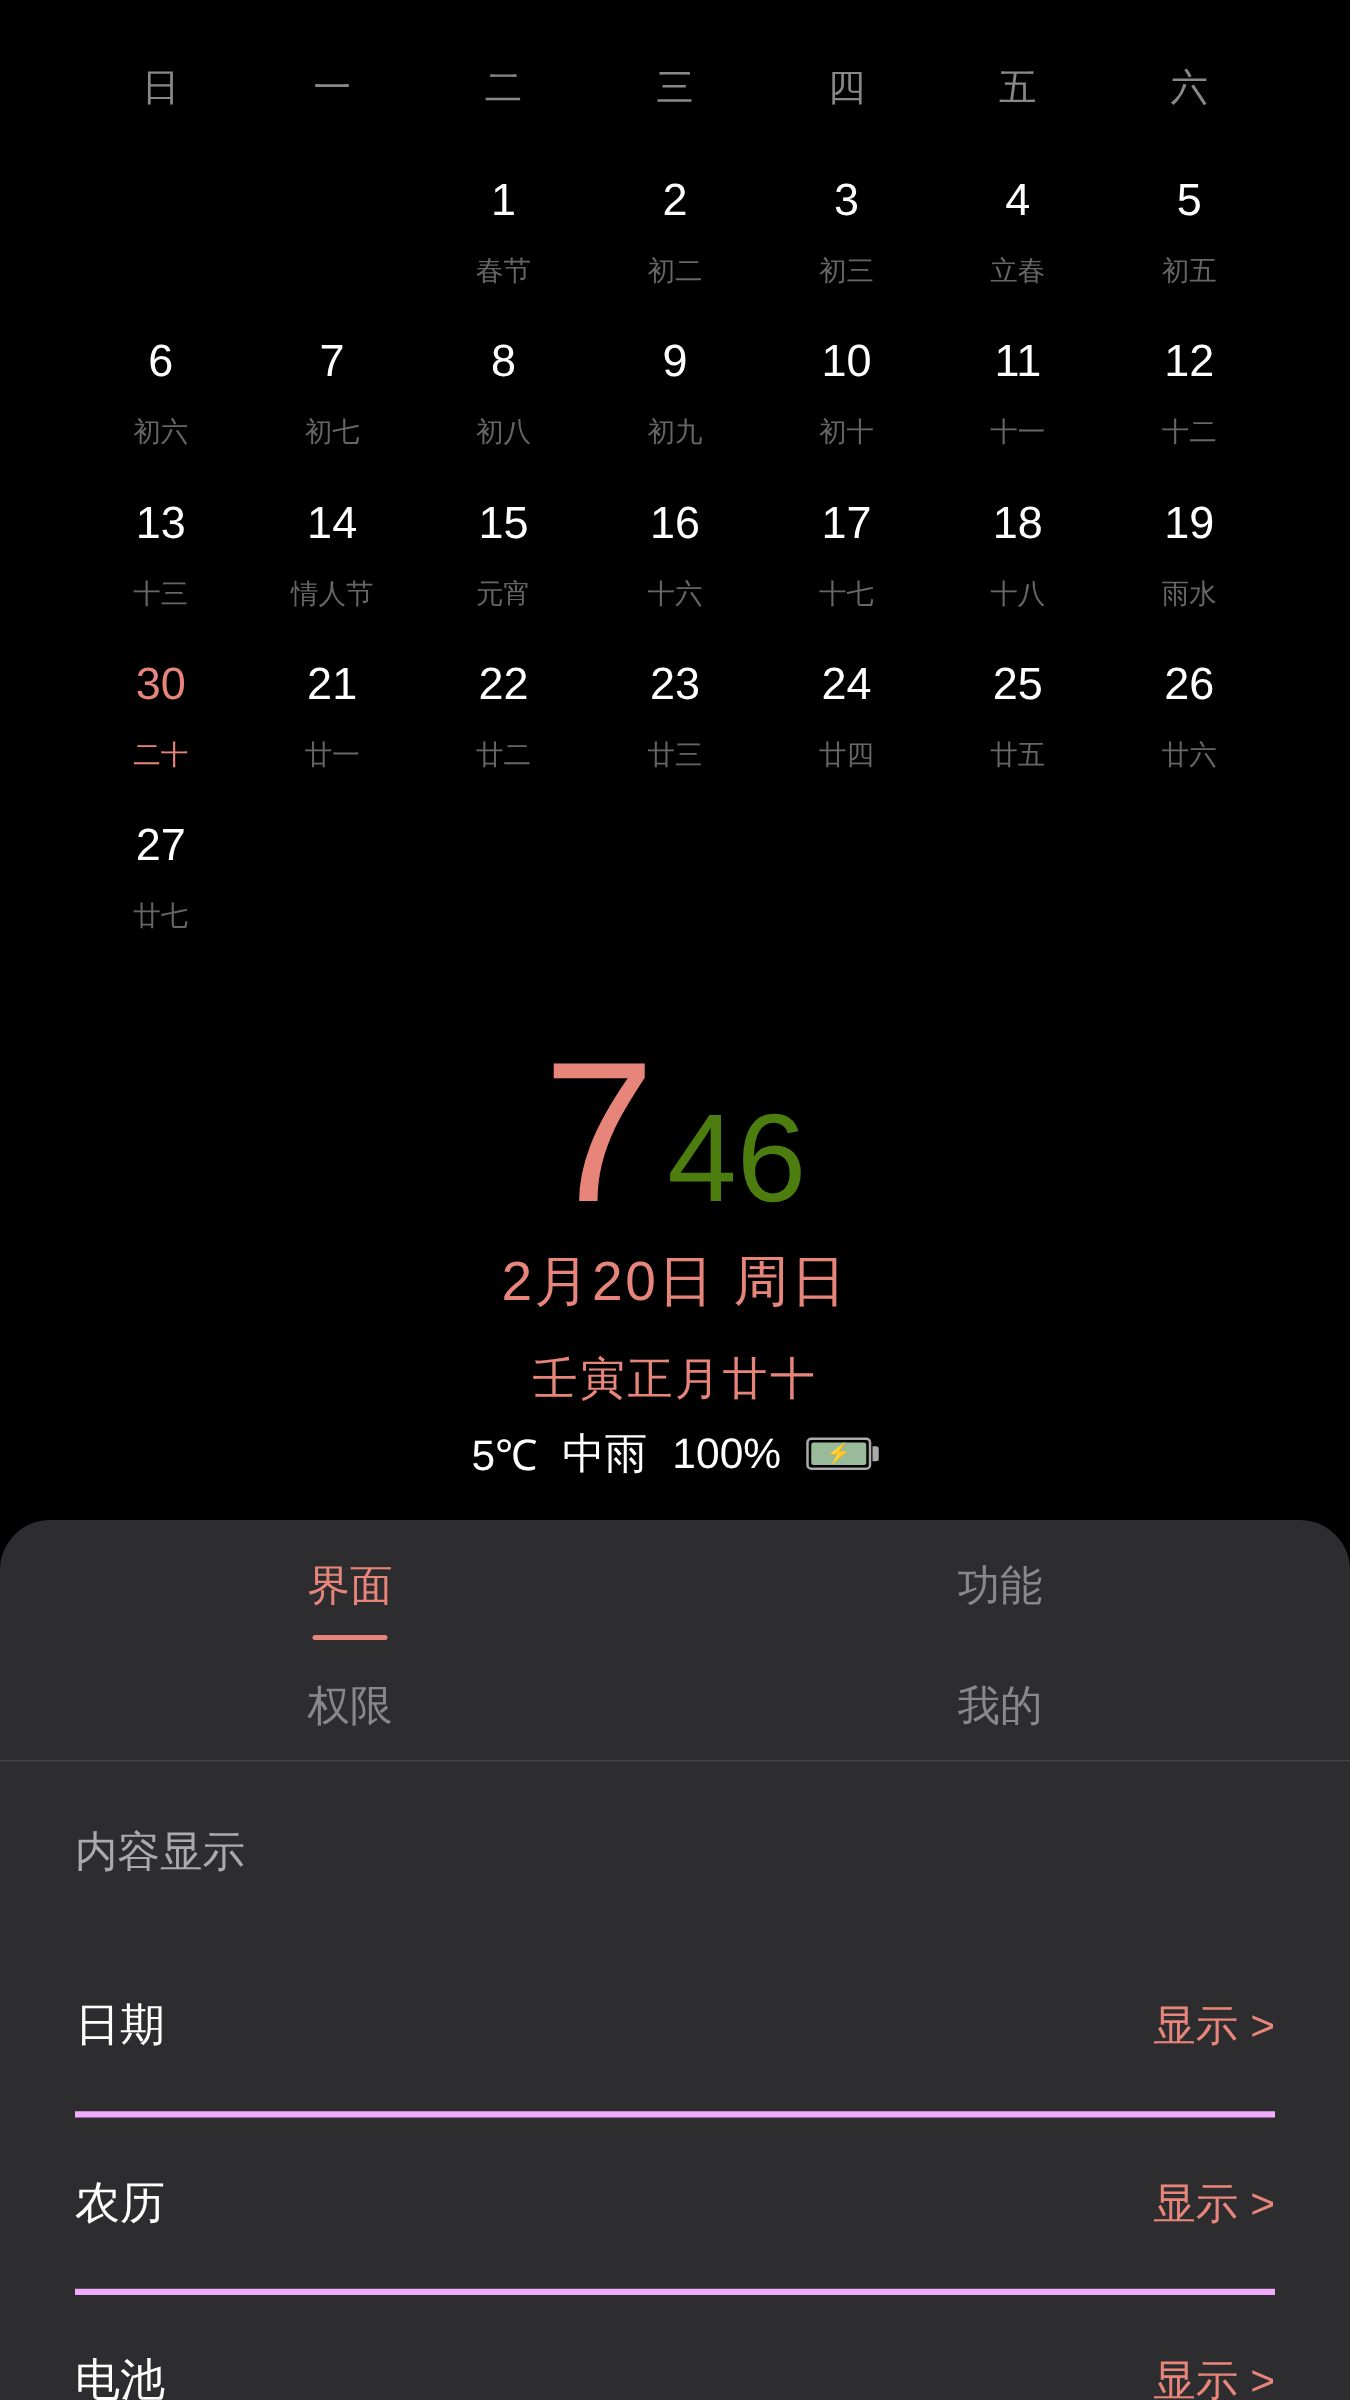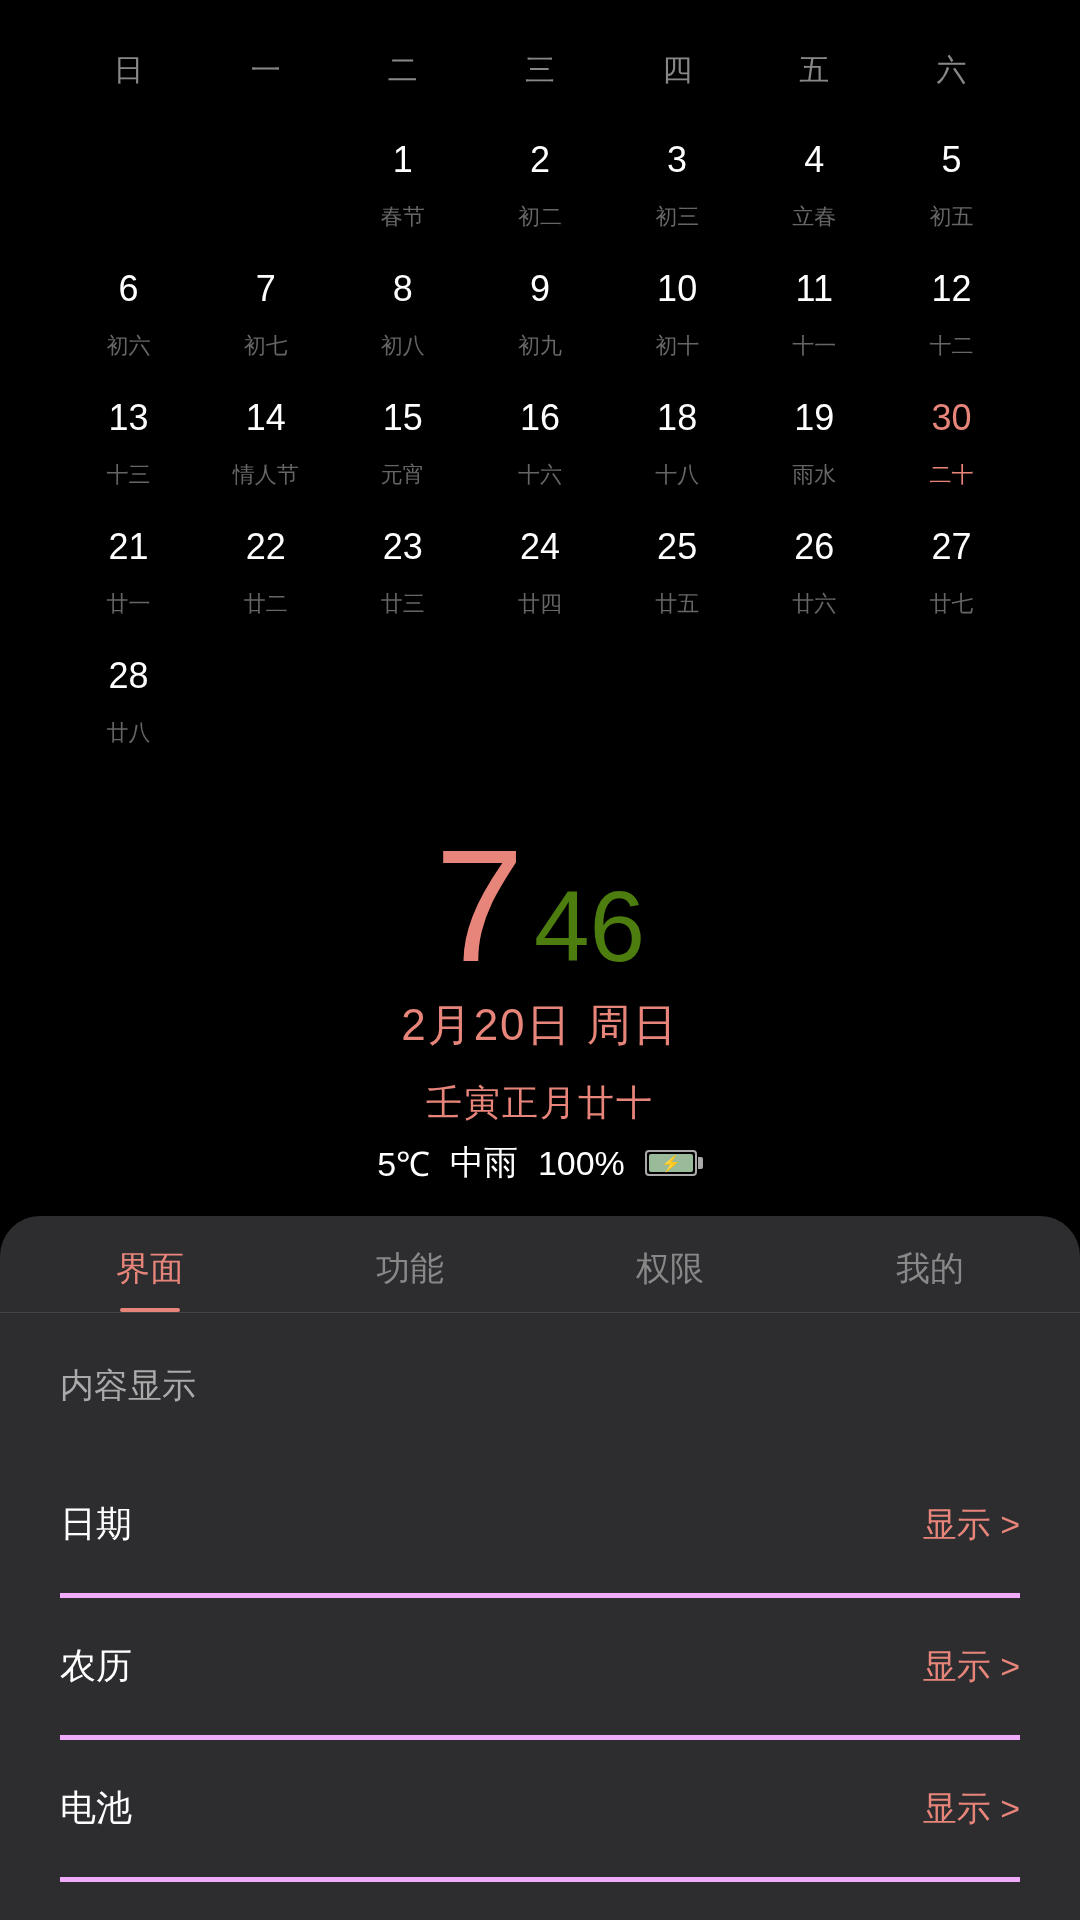--- a/index.html
+++ b/index.html
@@ -153,21 +153,21 @@
     
     .bottom-panel {
       background: #2d2d30;
       border-radius: 40px 40px 0 0;
       padding: 0;
       flex: 1;
     }
 
     .tabs {
       display: grid;
-      grid-template-columns: repeat(4, 1fr);
+      grid-template-columns: repeat(2, 1fr);
       border-bottom: 1px solid #444;
       padding: 0 20px;
     }
 
     .tab {
       display: flex;
       flex-direction: column;
       align-items: center;
       padding: 30px 10px 20px;
       cursor: pointer;
@@ -308,20 +308,24 @@
       </div>
       <div class="calendar-day">
         <span class="num">15</span>
         <span class="lunar">元宵</span>
       </div>
       <div class="calendar-day">
         <span class="num">16</span>
         <span class="lunar">十六</span>
       </div>
       <div class="calendar-day">
+        <span class="num">17</span>
+        <span class="lunar">十七</span>
+      </div>
+      <div class="calendar-day">
         <span class="num">18</span>
         <span class="lunar">十八</span>
       </div>
       <div class="calendar-day">
         <span class="num">19</span>
         <span class="lunar">雨水</span>
       </div>
       <div class="calendar-day today">
         <span class="num">30</span>
         <span class="lunar">二十</span>
@@ -346,24 +350,20 @@
         <span class="num">25</span>
         <span class="lunar">廿五</span>
       </div>
       <div class="calendar-day">
         <span class="num">26</span>
         <span class="lunar">廿六</span>
       </div>
       <div class="calendar-day">
         <span class="num">27</span>
         <span class="lunar">廿七</span>
-      </div>
-      <div class="calendar-day">
-        <span class="num">28</span>
-        <span class="lunar">廿八</span>
       </div>
     </div>
 </div>
 
 <div class="clock-section">
   <div class="time-display">
     <span class="time-hour">7</span>
     <span class="time-minute">46</span>
   </div>
   <div class="date-line">2月20日 周日</div>

